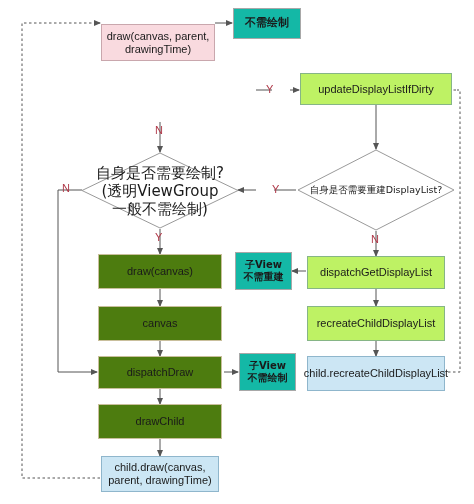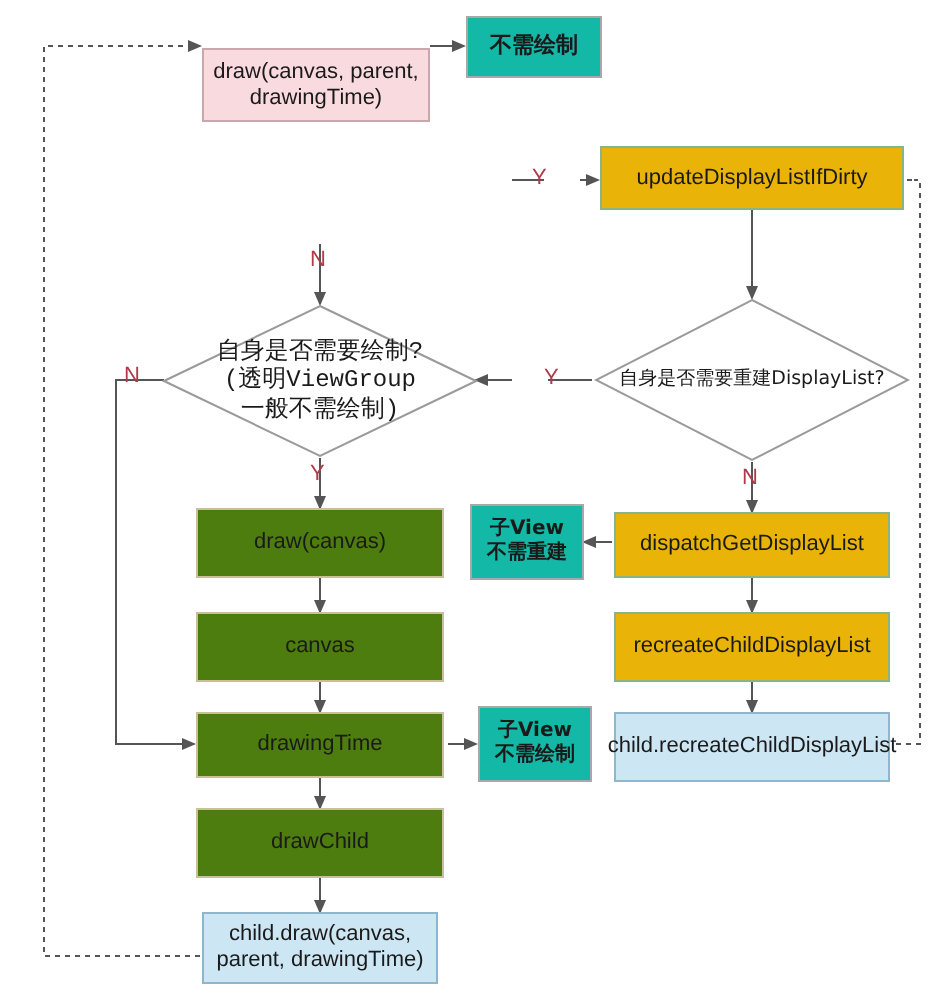--- a/index.html
+++ b/index.html
@@ -35,21 +35,21 @@
     line-height: 1.18;
     color: #1a1a1a;
     font-size: 11px;
     padding: 2px 3px;
     z-index: 2;
   }
   .box {
     border: 1px solid #9a9a9a;
   }
   .box.pink   { background: #f9dadf; border-color: #c9a7ad; }
-  .box.green  { background: #eab308; border-color: #86b586; }
+  .box.green  { background: #bef264; border-color: #86b586; }
   .box.cream  { background: #4d7c0f; border-color: #c9bf9c; }
   .box.blue   { background: #cce6f4; border-color: #8fb6cc; }
   .box.plain  { background: #14b8a6; border-color: #a8a8a8; font-weight: bold; }
 
   .diamond {
     position: absolute;
     z-index: 2;
   }
   .diamond .dtext {
     position: absolute;
@@ -151,21 +151,21 @@
   <div class="edge-label" style="left:155px; top:124px;">N</div>
 
   <div class="node box green" style="left:300px; top:73px; width:152px; height:32px;">
     <span>updateDisplayListIfDirty</span>
   </div>
 
   <div class="diamond" style="left:81px; top:152px; width:158px; height:77px;">
     <svg width="158" height="77" viewBox="0 0 158 77">
       <polygon points="79,1 157,38.5 79,76 1,38.5" fill="#ffffff" stroke="#9a9a9a" stroke-width="1"></polygon>
     </svg>
-    <div class="dtext cjk" style="white-space:pre-line; font-size:12px;font-family:Liberation Mono, monospace;">自身是否需要绘制?
+    <div class="dtext cjk" style="white-space:pre-line; font-size:15px;">自身是否需要绘制?
 (透明ViewGroup
 一般不需绘制)</div>
   </div>
 
   <div class="edge-label" style="left:155px; top:231px;">Y</div>
   <div class="edge-label" style="left:62px; top:182px;">N</div>
 
   <div class="diamond" style="left:297px; top:149px; width:158px; height:82px;">
     <svg width="158" height="82" viewBox="0 0 158 82">
       <polygon points="79,1 157,41 79,81 1,41" fill="#ffffff" stroke="#9a9a9a" stroke-width="1"></polygon>
@@ -178,21 +178,21 @@
 
   <div class="node box cream" style="left:98px; top:254px; width:124px; height:35px;">
     <span>draw(canvas)</span>
   </div>
 
   <div class="node box cream" style="left:98px; top:306px; width:124px; height:35px;">
     <span>canvas</span>
   </div>
 
   <div class="node box cream" style="left:98px; top:356px; width:124px; height:33px;">
-    <span>drawingTime</span>
+    <span>dispatchDraw</span>
   </div>
 
   <div class="node box cream" style="left:98px; top:404px; width:124px; height:35px;">
     <span>drawChild</span>
   </div>
 
   <div class="node box blue" style="left:101px; top:456px; width:118px; height:36px;">
     <span>child.draw(canvas, parent, drawingTime)</span>
   </div>
 

